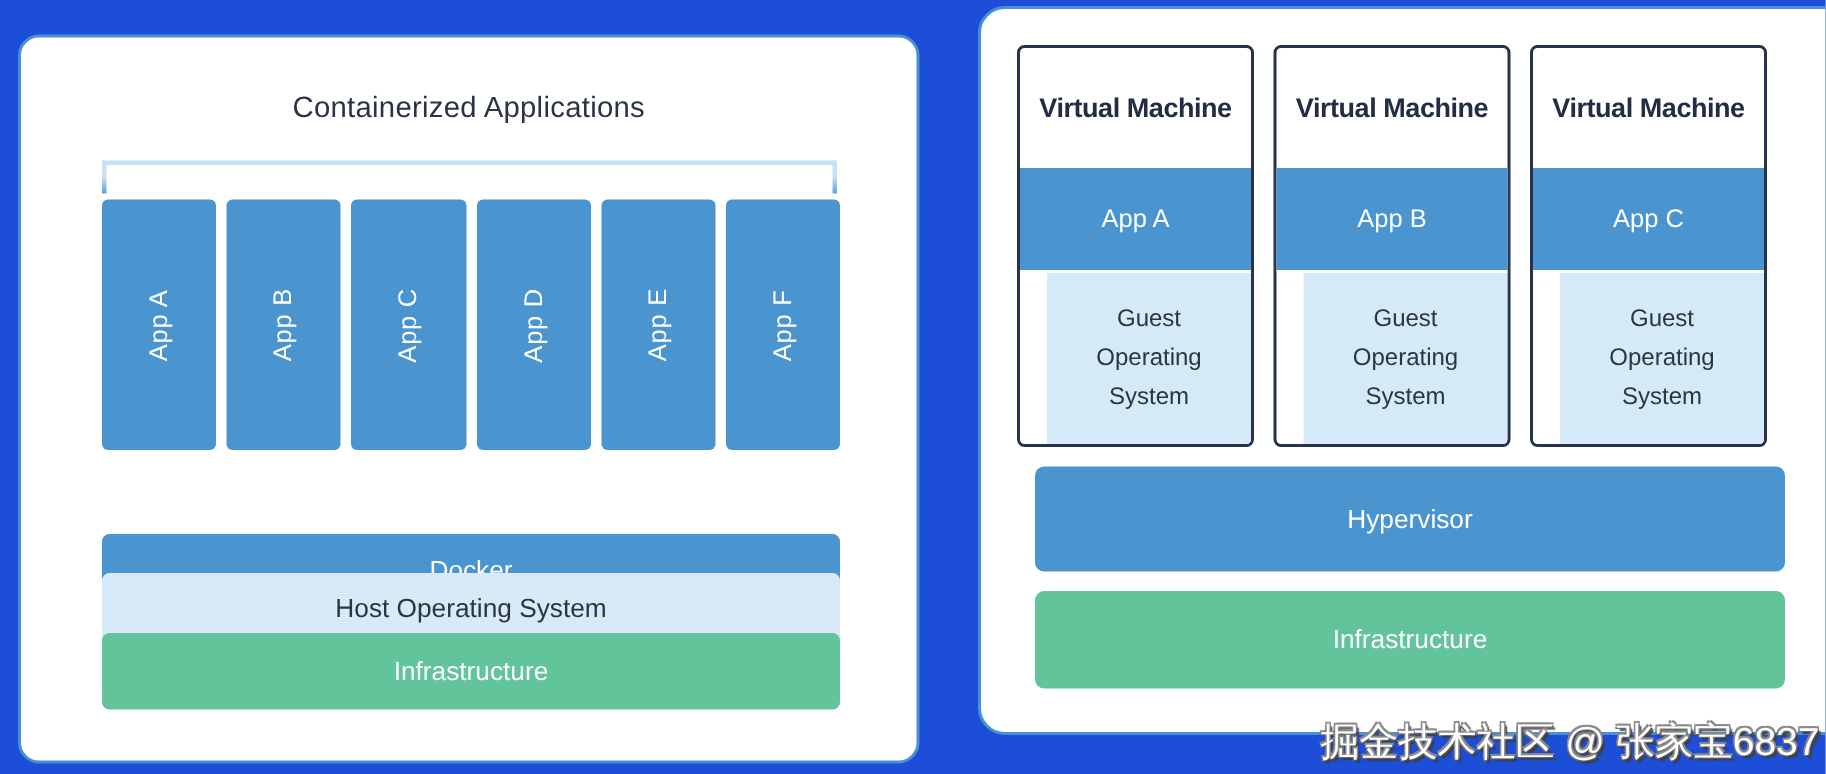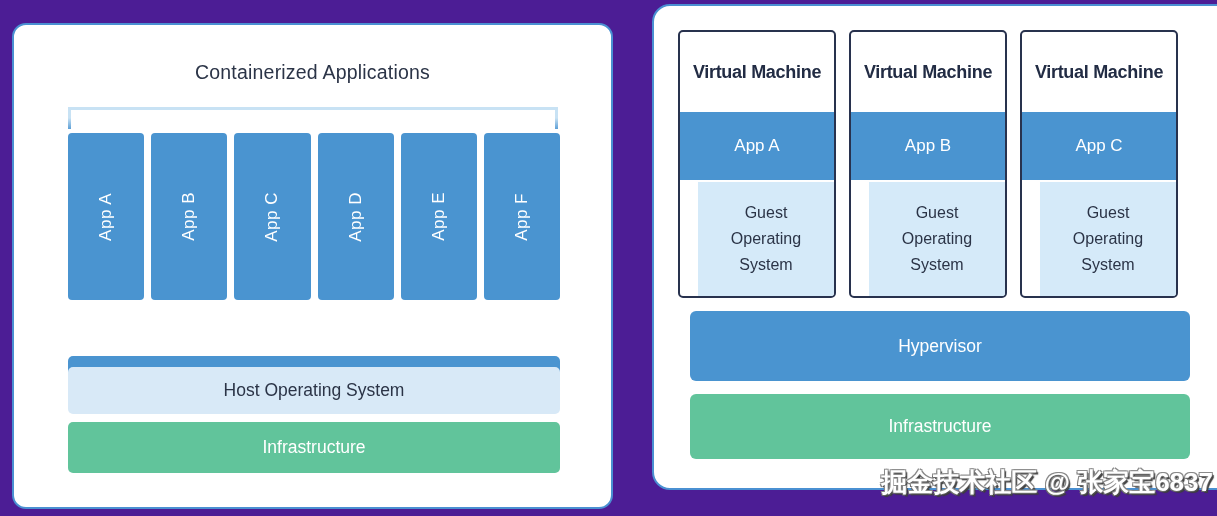--- a/index.html
+++ b/index.html
@@ -13,21 +13,21 @@
   }
   * { margin: 0; padding: 0; box-sizing: border-box; }
   body {
     font-family: "Liberation Sans", "DejaVu Sans", sans-serif;
     background: #ffffff;
   }
   #stage {
     position: relative;
     width: 1217px;
     height: 516px;
-    background: #4c1d95;
+    background: #1d4ed8;
     overflow: hidden;
   }
   .panel {
     position: absolute;
     background: #ffffff;
     border: 2px solid var(--panel-border, #4A90D2);
     border-radius: 14px;
   }
   #left-panel  { left: 12px;  top: 23px; width: 601px; height: 486px; }
   #right-panel { left: 652px; top: 4px; width: 632px; height: 486px; border-radius: 18px; }
@@ -77,21 +77,21 @@
     position: absolute;
     left: 54px; width: 492px;
     border-radius: 5px;
     display: flex; align-items: center; justify-content: center;
     font-size: 17.5px;
   }
   .layer.blue  { background: var(--primary-blue, #4A94D0); color: #ffffff; }
   .layer.light { background: var(--light-blue, #D8E9F7); color: var(--dark-text, #2B3447); }
   .layer.green { background: var(--green, #61C49B); color: #ffffff; }
   #docker-layer { top: 285px; height: 48px; margin-top: 46px; }
-  #hostos-layer { top: 342px; height: 47px; }
+  #hostos-layer { top: 357px; height: 47px; }
   #infra-left-layer { top: 397px; height: 51px; }
 
   
   .vm-row {
     position: absolute;
     left: 24px; top: 24px; width: 500px; height: 268px;
     display: flex; gap: 13px;
   }
   .vm-box {
     flex: 1;
@@ -136,23 +136,23 @@
     display: flex; align-items: center; justify-content: center;
     font-size: 17.5px;
     margin-left: 12px;
   }
   #hypervisor-layer { top: 305px; height: 70px; background: var(--primary-blue, #4A94D0); color: #fff; }
   #infra-right-layer { top: 388px; height: 65px; background: var(--green, #61C49B); color: #fff; }
 
   
   #watermark {
     position: absolute;
-    right: 4px; bottom: 16px;
+    right: 4px; bottom: 4px;
     font-size: 26px;
-    font-weight: bold;
+    font-weight: normal;
     color: #ffffff;
     white-space: nowrap;
     text-shadow:
       -1px -1px 0 #8a8a8a,
        1px -1px 0 #8a8a8a,
       -1px  1px 0 #6a6a6a,
        1px  1px 0 #4f4f4f,
        2px  2px 1px #3d3d3d;
     z-index: 5;
   }

